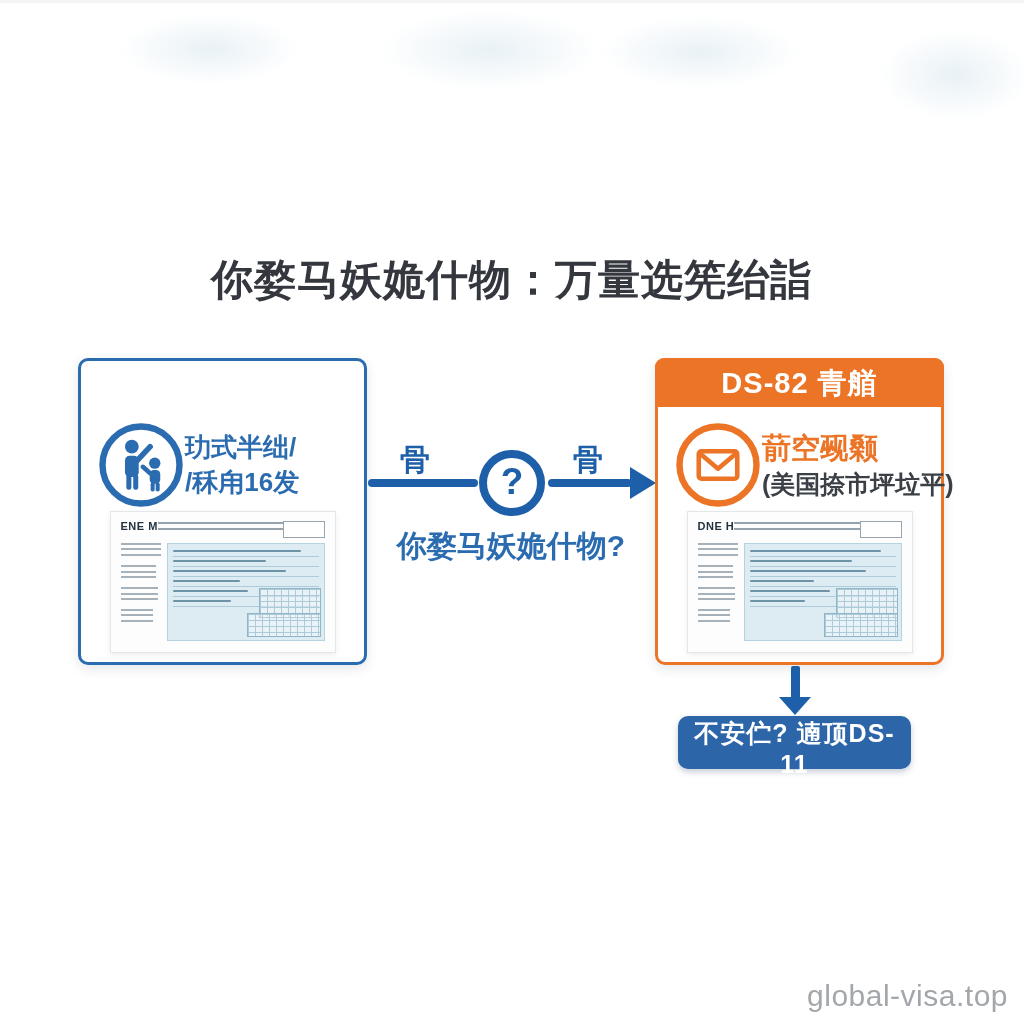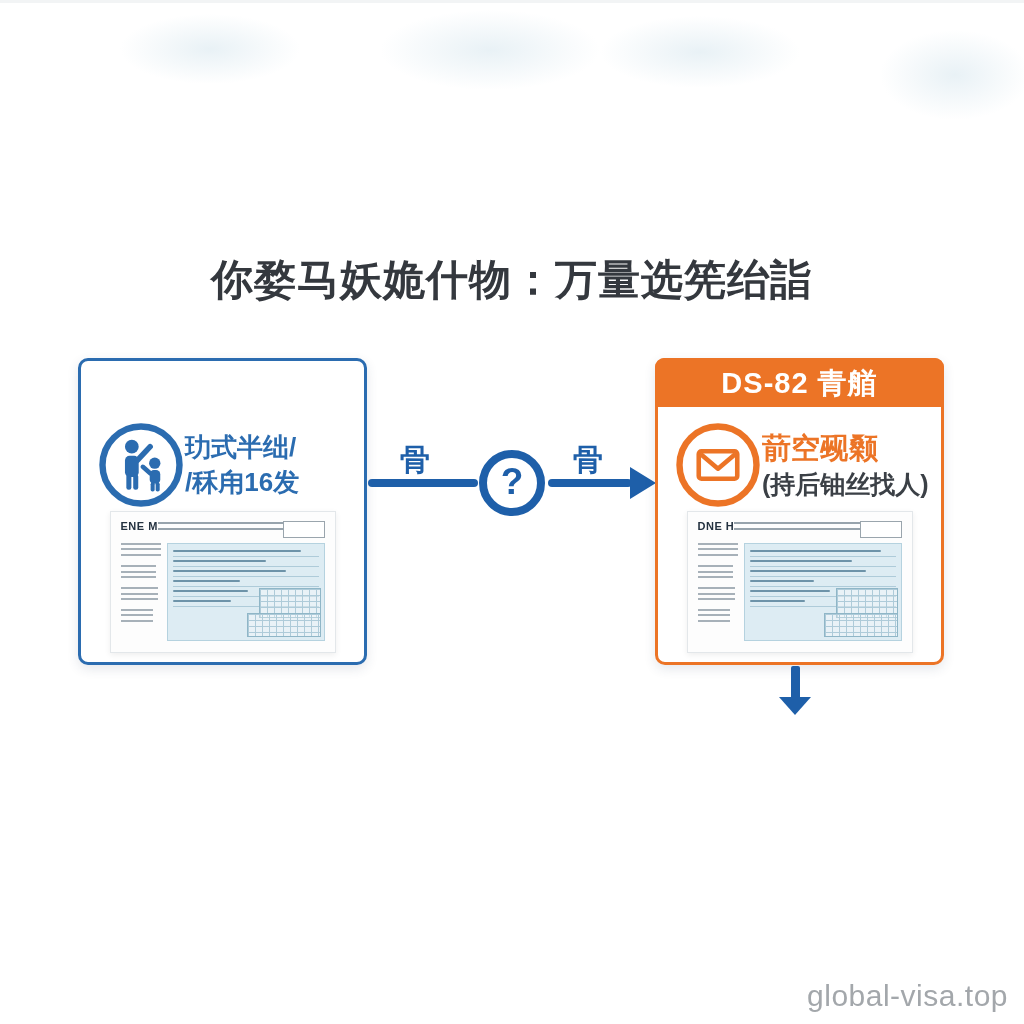--- a/index.html
+++ b/index.html
@@ -168,32 +168,33 @@
       </div>
     </div>
   </div>
 
   <div class="h-line hl1"></div>
   <div class="h-line hl2"></div>
   <div class="arrow-right"></div>
   <div class="conn-label cl1">骨</div>
   <div class="conn-label cl2">骨</div>
   <div class="q-circle">?</div>
+  <div class="q-text">你婺马妖姽什物?</div>
 
   <div class="card orange">
     <div class="card-header">DS-82 青艏</div>
     <div class="feature">
       <svg class="icon-circle" viewBox="0 0 96 96" style="color:var(--orange,#EC7426)">
         <circle cx="48" cy="48" r="42" fill="#fff" stroke="currentColor" stroke-width="7"></circle>
         <rect x="27" y="33" width="42" height="30" rx="3" fill="none" stroke="currentColor" stroke-width="5"></rect>
         <polyline points="29,36 48,52 67,36" fill="none" stroke="currentColor" stroke-width="5" stroke-linejoin="round"></polyline>
       </svg>
       <div class="feature-text">
         <div class="benefit">葥空觋颡</div>
-        <div class="note">(持后铀丝找人)</div>
+        <div class="note">(美国捺市坪垃平)</div>
       </div>
     </div>
     <div class="form-doc">
       <div class="fd-head">
         <span class="fd-logo">DNE H</span>
         <div class="fd-headlines"></div>
         <div class="fd-stamp"></div>
       </div>
       <div class="fd-body">
         <div class="fd-left">
@@ -223,15 +224,16 @@
             </div>
           <div class="fd-grid g1"></div>
           <div class="fd-grid g2"></div>
         </div>
       </div>
     </div>
   </div>
 
   <div class="v-line"></div>
   <div class="arrow-down"></div>
+  <button class="fallback-btn">不安伫? 遖顶DS-11</button>
 
   <div class="watermark">global-visa.top</div>
 </div>
 
 </body></html>

